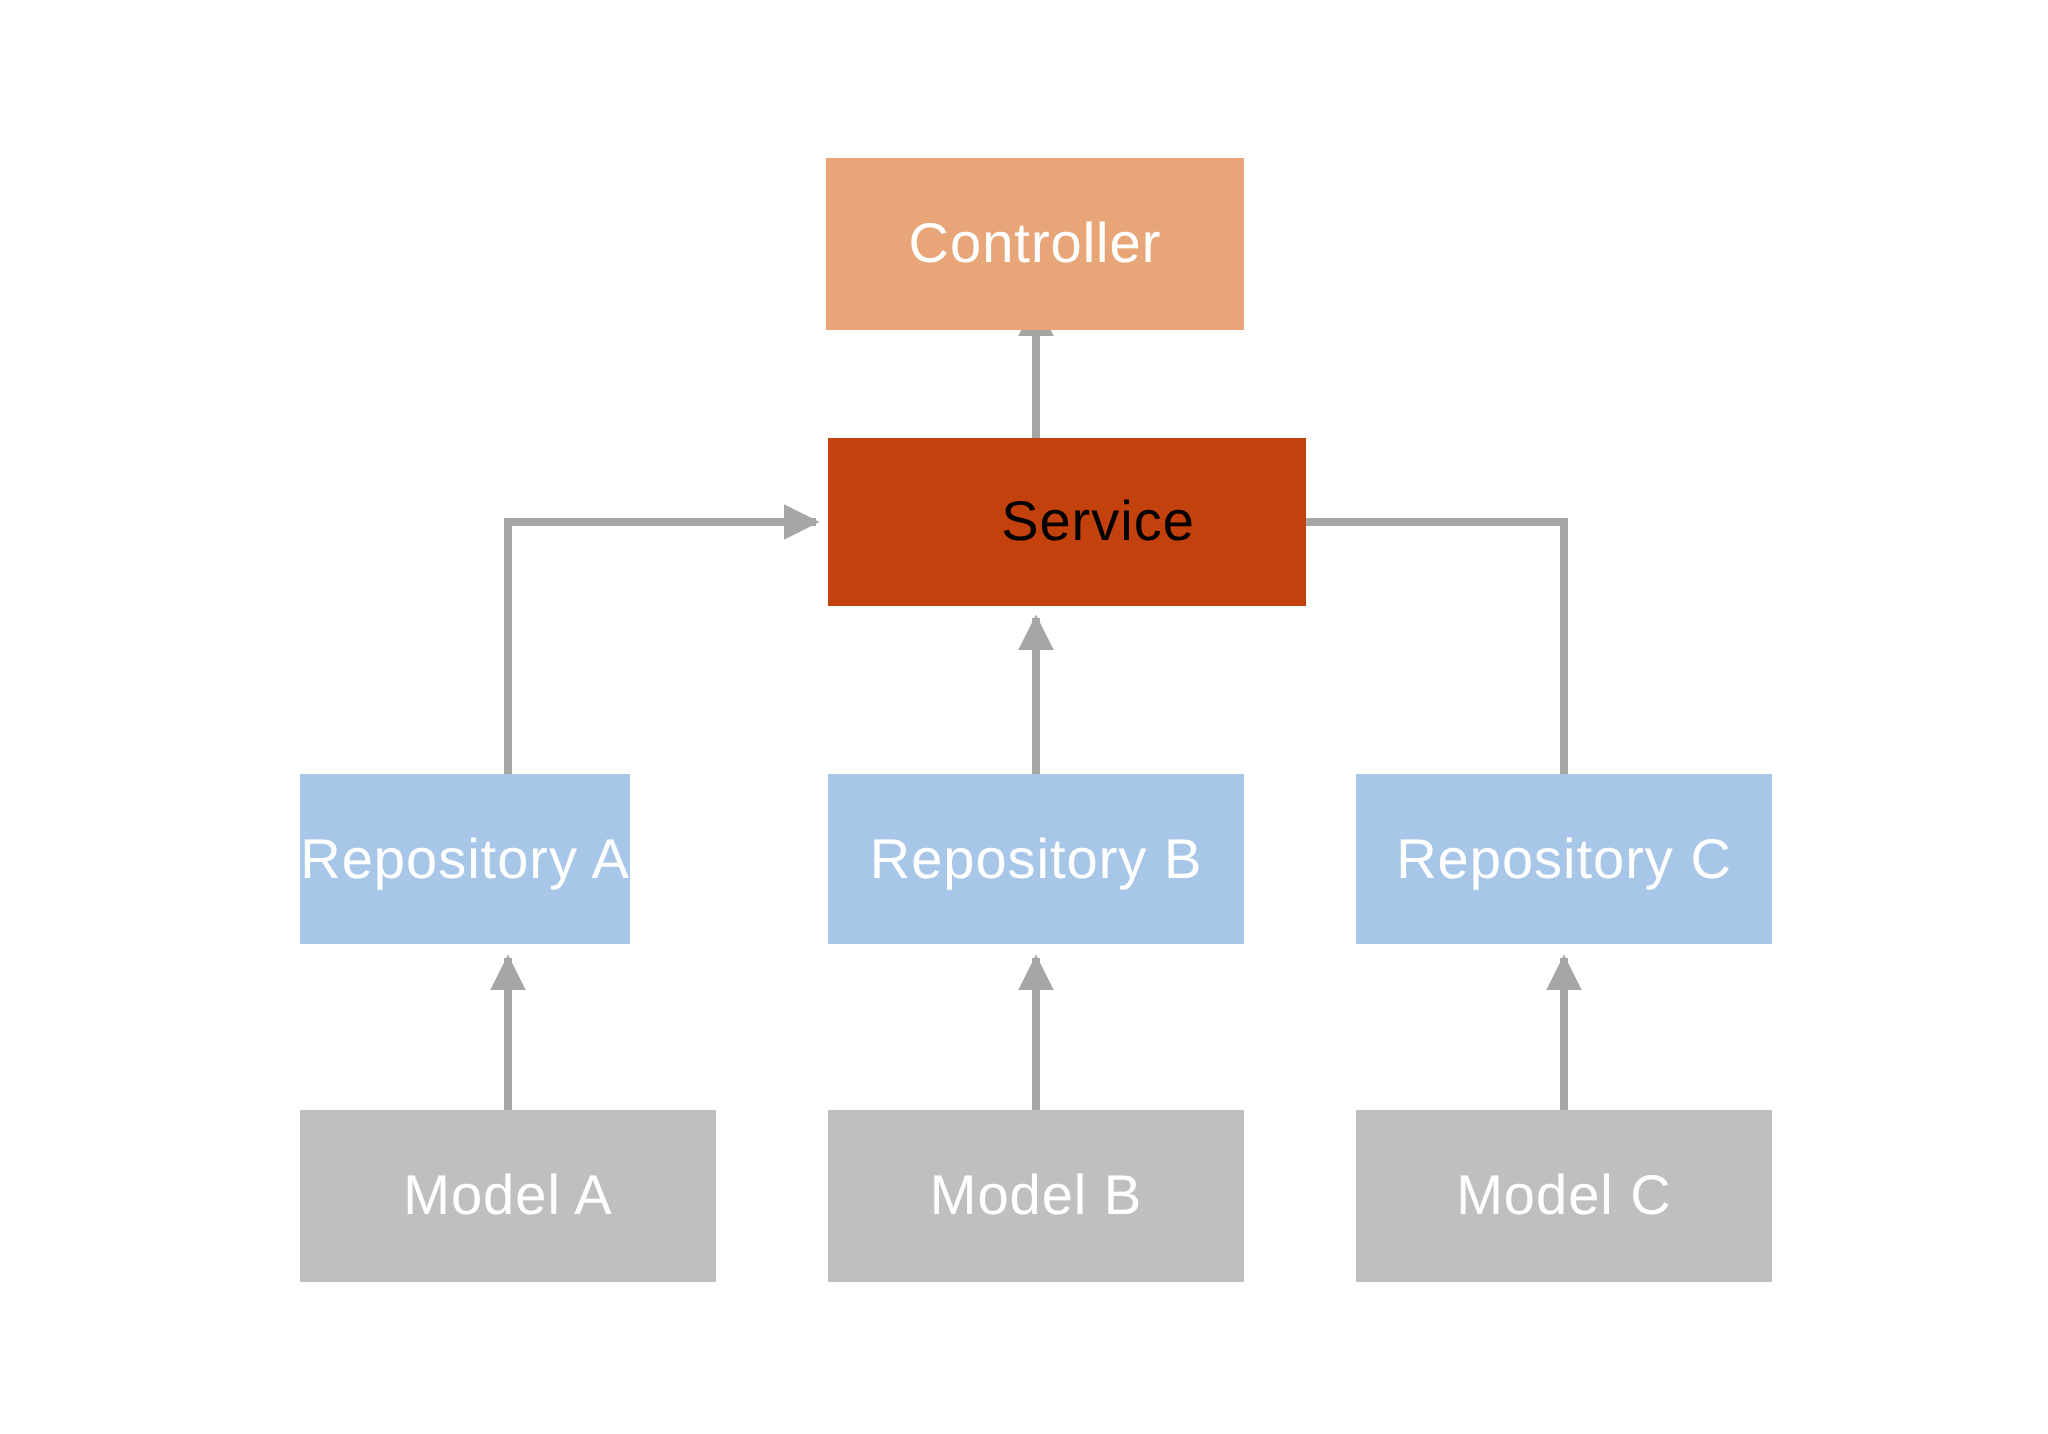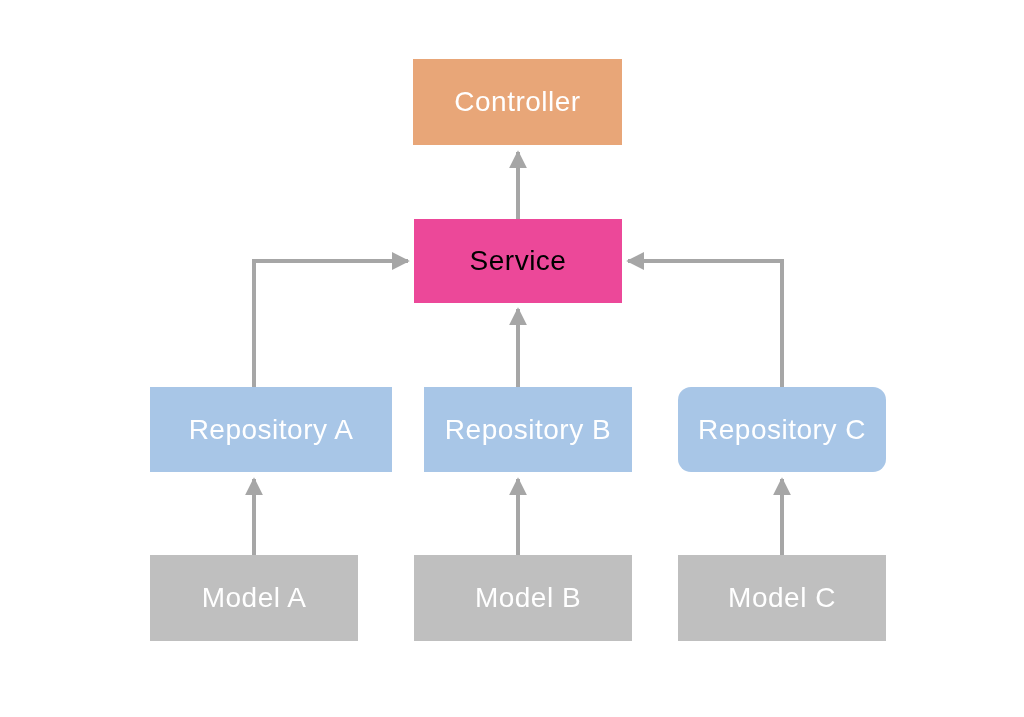--- a/index.html
+++ b/index.html
@@ -33,23 +33,23 @@
     position: absolute;
     display: flex;
     align-items: center;
     justify-content: center;
     font-size: 28px;
     letter-spacing: 0.5px;
     user-select: none;
   }
   .pos-controller   { left: 413px; top:  59px; width: 209px; height: 86px; }
   .pos-service      { left: 414px; top: 219px; width: 208px; height: 84px; }
-  .pos-repository-a { left: 150px; top: 387px; width: 242px; height: 85px; }
-  .pos-repository-b { left: 424px; top: 387px; width: 208px; height: 85px; }
-  .pos-repository-c { left: 678px; top: 387px; width: 208px; height: 85px; border-radius: 13px; }
+  .pos-repository-a { left: 150px; top: 387px; width: 165px; height: 85px; }
+  .pos-repository-b { left: 414px; top: 387px; width: 208px; height: 85px; }
+  .pos-repository-c { left: 678px; top: 387px; width: 208px; height: 85px; }
   .pos-model-a      { left: 150px; top: 555px; width: 208px; height: 86px; }
   .pos-model-b      { left: 414px; top: 555px; width: 208px; height: 86px; }
   .pos-model-c      { left: 678px; top: 555px; width: 208px; height: 86px; justify-content: center; }
 </style>
 </head>
 <body>
 
 <div class="canvas" style="background-color: rgb(255, 255, 255);">
 
   <svg class="edges" width="1024" height="717" viewBox="0 0 1024 717" xmlns="http://www.w3.org/2000/svg">
@@ -60,45 +60,45 @@
     </defs>
     <path class="edge" d="M518,221 L518,152" marker-end="url(#arrowhead)" style="stroke: rgb(166, 166, 166);"></path>
     <path class="edge" d="M254,388 L254,261 L408,261" marker-end="url(#arrowhead)" style="stroke: rgb(166, 166, 166);"></path>
     <path class="edge" d="M518,388 L518,309" marker-end="url(#arrowhead)" style="stroke: rgb(166, 166, 166);"></path>
     <path class="edge" d="M782,388 L782,261 L628,261" marker-end="url(#arrowhead)" style="stroke: rgb(166, 166, 166);"></path>
     <path class="edge" d="M254,556 L254,479" marker-end="url(#arrowhead)" style="stroke: rgb(166, 166, 166);"></path>
     <path class="edge" d="M518,556 L518,479" marker-end="url(#arrowhead)" style="stroke: rgb(166, 166, 166);"></path>
     <path class="edge" d="M782,556 L782,479" marker-end="url(#arrowhead)" style="stroke: rgb(166, 166, 166);"></path>
   </svg>
 
-  <div class="node pos-controller" style="background-color: rgb(232, 166, 120); color: rgb(255, 255, 255);">
+  <div class="node pos-controller" style="background-color: rgb(232, 166, 120); color: rgb(255, 255, 255); margin-top: 20px;">
     <span>Controller</span>
   </div>
 
-  <div class="node pos-service" style="background-color: #ec4899; color: rgb(0, 0, 0);">
+  <div class="node pos-service" style="background-color: #c2410c; color: rgb(0, 0, 0); padding-left: 31px;">
     <span>Service</span>
   </div>
 
   <div class="node pos-repository-a" style="background-color: rgb(168, 198, 231); color: rgb(255, 255, 255);">
     <span>Repository A</span>
   </div>
 
   <div class="node pos-repository-b" style="background-color: rgb(168, 198, 231); color: rgb(255, 255, 255);">
     <span>Repository B</span>
   </div>
 
   <div class="node pos-repository-c" style="background-color: rgb(168, 198, 231); color: rgb(255, 255, 255);">
     <span>Repository C</span>
   </div>
 
   <div class="node pos-model-a" style="background-color: rgb(191, 191, 191); color: rgb(255, 255, 255); align-items: center;">
     <span>Model A</span>
   </div>
 
-  <div class="node pos-model-b" style="background-color: rgb(191, 191, 191); color: rgb(255, 255, 255); padding-left: 10px;">
+  <div class="node pos-model-b" style="background-color: rgb(191, 191, 191); color: rgb(255, 255, 255);">
     <span>Model B</span>
   </div>
 
   <div class="node pos-model-c" style="background-color: rgb(191, 191, 191); color: rgb(255, 255, 255);">
     <span>Model C</span>
   </div>
 
 </div>
 
 </body></html>

